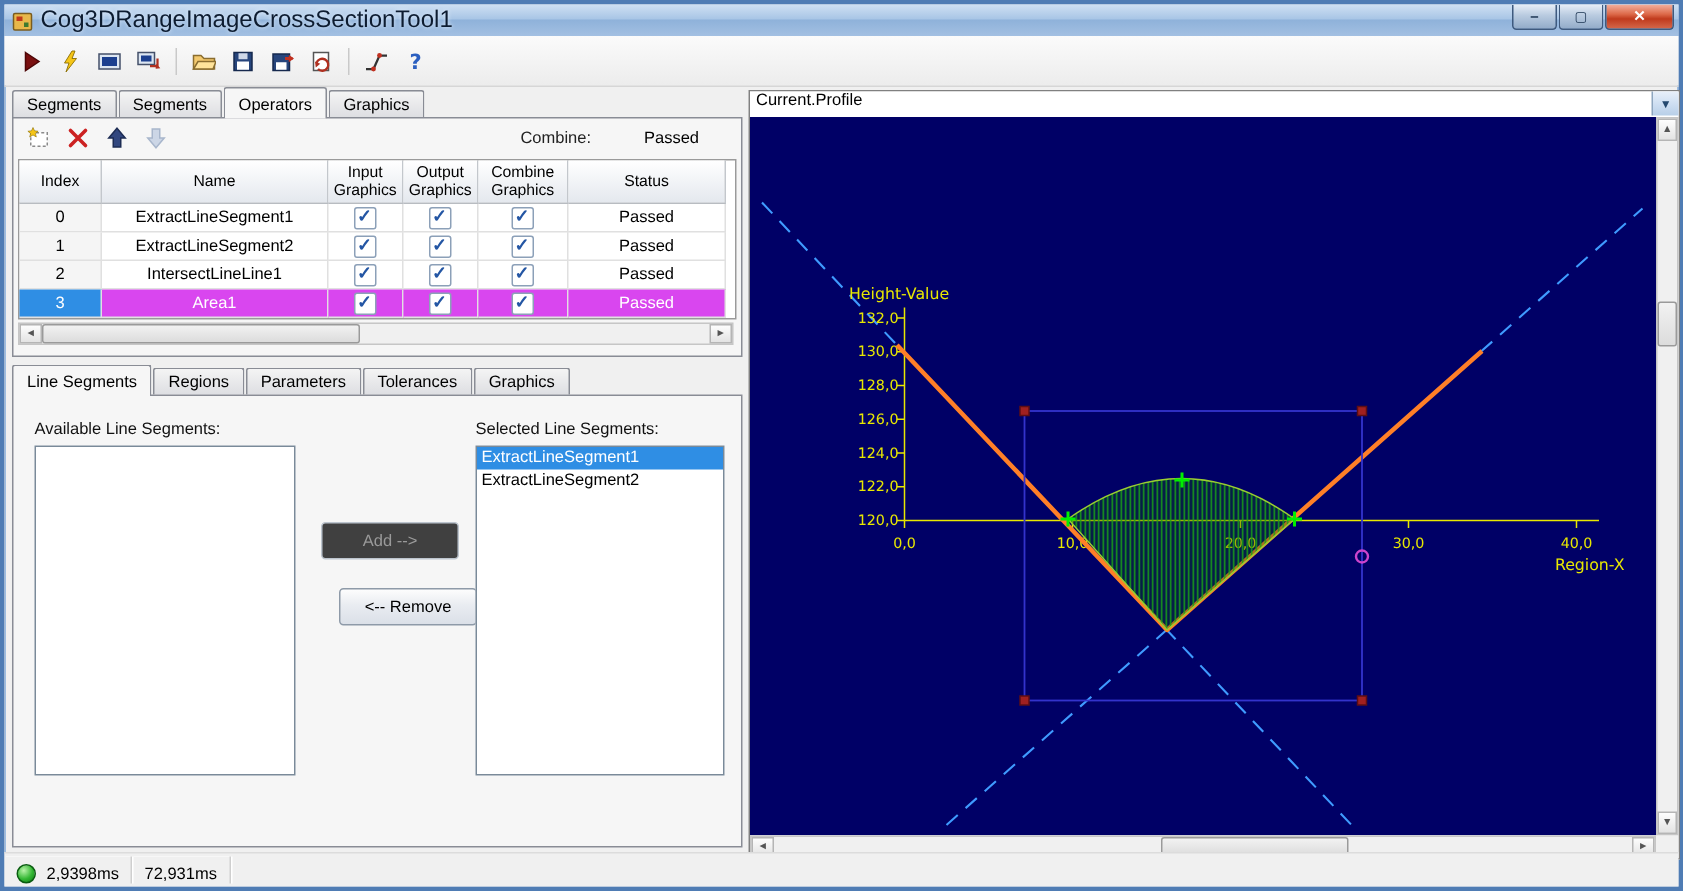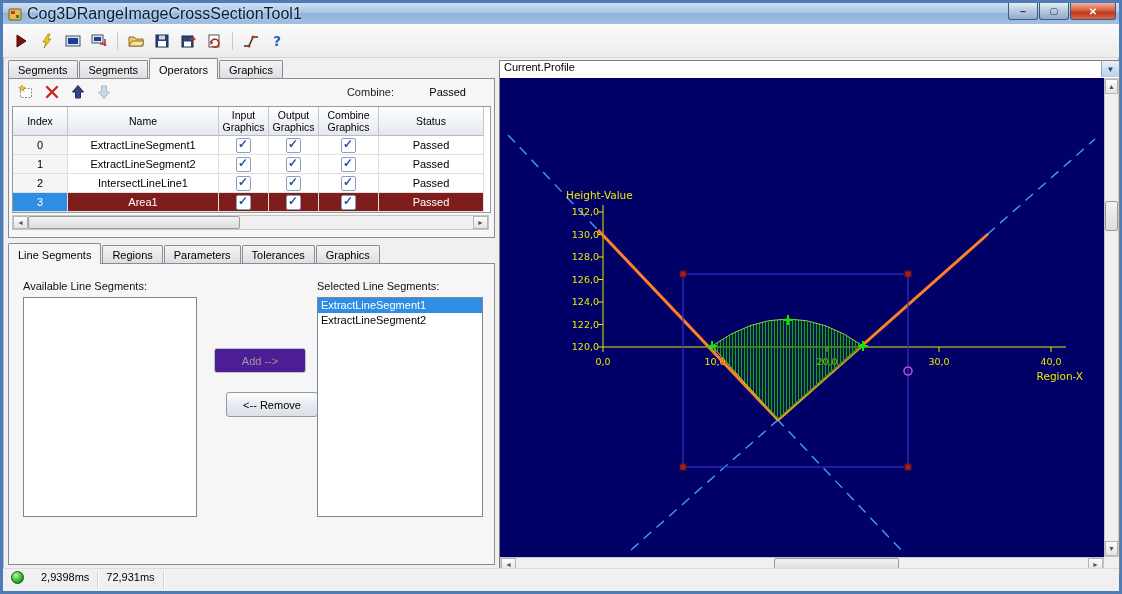--- a/index.html
+++ b/index.html
@@ -47,21 +47,21 @@
   .obtn{width:18px;height:18px;display:flex;align-items:center;justify-content:center;}
 
   .grid{position:absolute;left:3px;top:27px;width:477px;border:1px solid #9a9a9a;background:#fff;}
   .ghead,.grow{display:grid;grid-template-columns:55px 151px 50px 50px 60px 105px;}
   .ghead>div{background:linear-gradient(#ffffff,#e4e8ee);border-right:1px solid #c3c7cc;border-bottom:1px solid #b8bcc1;
     font-size:10.5px;line-height:1.15;display:flex;align-items:center;justify-content:center;text-align:center;height:28px;}
   .grow{height:19px;}
   .grow>div{border-right:1px solid #e0e0e0;border-bottom:1px solid #e0e0e0;
     display:flex;align-items:center;justify-content:center;font-size:11px;overflow:hidden;}
   .grow .idx{background:#f5f5f5;}
-  .grow.sel>div{background:#7f1d1d;color:#fff;}
+  .grow.sel>div{background:#d946ef;color:#fff;}
   .grow.sel .idx{background:#2f8ee4;}
   .cb{width:13px;height:13px;background:#fff;border:1px solid #8ca0b8;border-radius:2px;position:relative;}
   .cb.checked::before{content:"✓";position:absolute;left:1px;top:-2px;font-size:12px;font-weight:bold;color:#2456a4;}
 
   
   .hscroll,.vscroll{background:#f0f0f0;border:1px solid #c6c6c6;box-sizing:border-box;}
   .sb-arr{position:absolute;background:linear-gradient(#fdfdfd,#e3e3e3);border:1px solid #b5b5b5;
     display:flex;align-items:center;justify-content:center;font-size:7px;color:#555;box-sizing:border-box;}
   .sb-thumb{position:absolute;background:linear-gradient(#f2f2f2,#dcdcdc);border:1px solid #9a9a9a;border-radius:2px;box-sizing:border-box;}
   .arr-l::before{content:"◄";} .arr-r::before{content:"►";} .arr-u::before{content:"▲";} .arr-d::before{content:"▼";}
@@ -74,26 +74,26 @@
   
   .segpanel{position:absolute;left:5px;top:260px;width:485px;height:300px;
     border:1px solid #898c95;background:#f6f6f6;z-index:2;}
   .seglabel{position:absolute;font-size:11px;color:#111;}
   .listbox{position:absolute;background:#fff;border:1px solid #7a8a99;overflow:hidden;}
   .li{height:15px;line-height:15px;padding-left:3px;font-size:11px;white-space:nowrap;}
   .li.sel{background:#2f8ee4;color:#fff;}
   .pbtn{position:absolute;width:90px;height:23px;font-family:"Liberation Sans",sans-serif;font-size:11px;
     display:flex;align-items:center;justify-content:center;border-radius:3px;
     border:1px solid #8e9aa8;background:linear-gradient(#fdfdfd,#e9ecf1 45%,#dbe0e8);}
-  .pbtn.disabled{color:#9a9a9a;border-color:#bcc4cd;background:#4c1d95;}
+  .pbtn.disabled{color:#9a9a9a;border-color:#bcc4cd;background:#404040;}
 
   
   .statusbar{position:absolute;left:0;right:0;bottom:0;height:22px;background:#f0f0f0;
     border-top:1px solid #dcdcdc;display:flex;align-items:center;}
-  .spanel{height:18px;display:flex;align-items:flex-start;padding:0 8px;border-right:1px solid #cfcfcf;box-shadow:1px 0 0 #ffffff;gap:10px;}
+  .spanel{height:18px;display:flex;align-items:flex-end;padding:0 8px;border-right:1px solid #cfcfcf;box-shadow:1px 0 0 #ffffff;}
   .led{width:11px;height:11px;border-radius:50%;margin-right:7px;
     background:radial-gradient(circle at 35% 30%,#b8f3a8,#33b733 55%,#0c7a12);border:1px solid #0a5c10;}
 
   
   .rpane{position:absolute;left:496px;top:57px;width:619px;height:511px;border:1px solid #808080;background:#fff;box-sizing:content-box;}
   .combo{position:absolute;left:0;right:0;top:0;height:17px;background:#fff;border-bottom:1px solid #9a9a9a;
     display:flex;align-items:flex-start;padding-left:4px;font-size:11px;}
   .combo-arrow{position:absolute;right:0;top:0;width:17px;height:16px;
     background:linear-gradient(#e8f0fa,#cfdff2 50%,#b8cfe8);border-left:1px solid #8ea6c0;
     display:flex;align-items:center;justify-content:center;font-size:8px;color:#24486e;}

